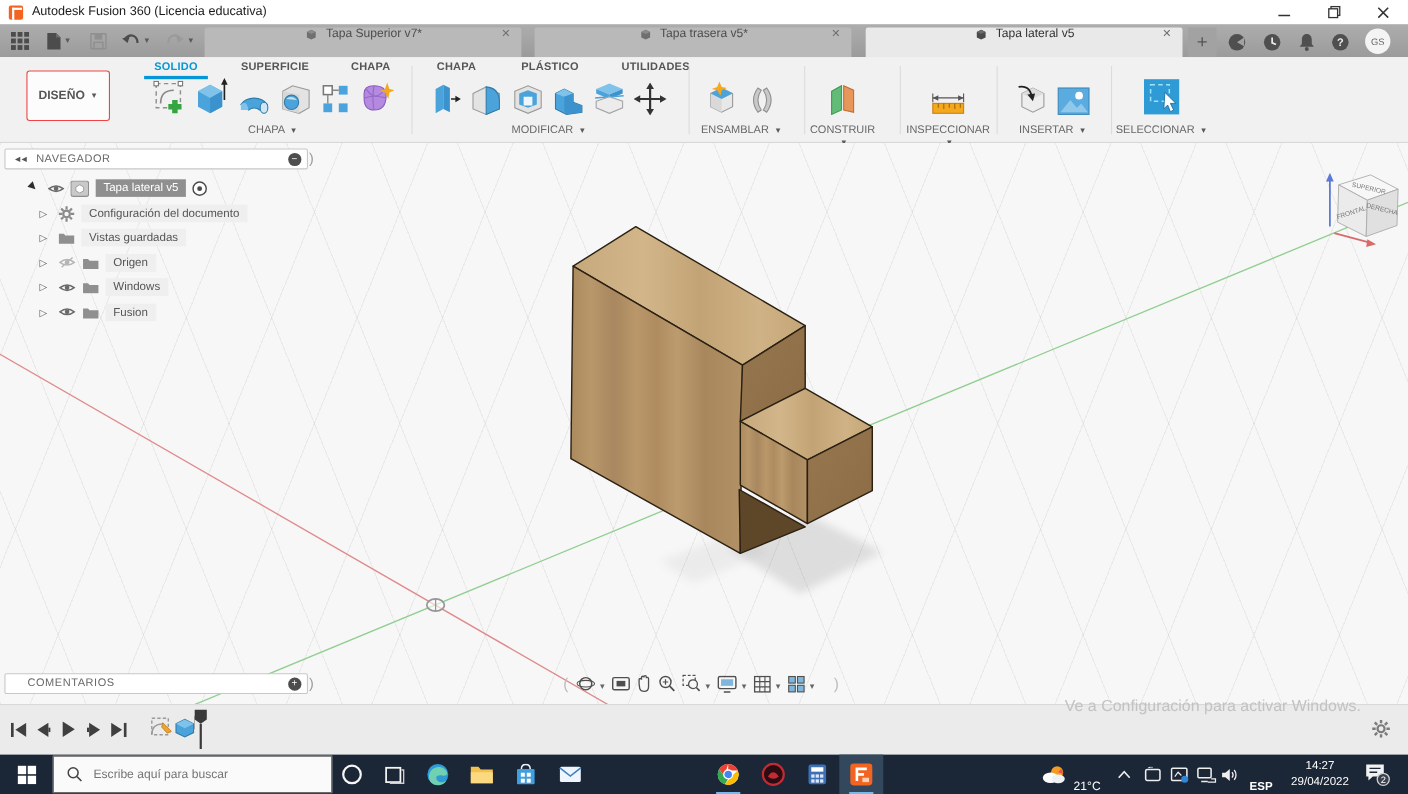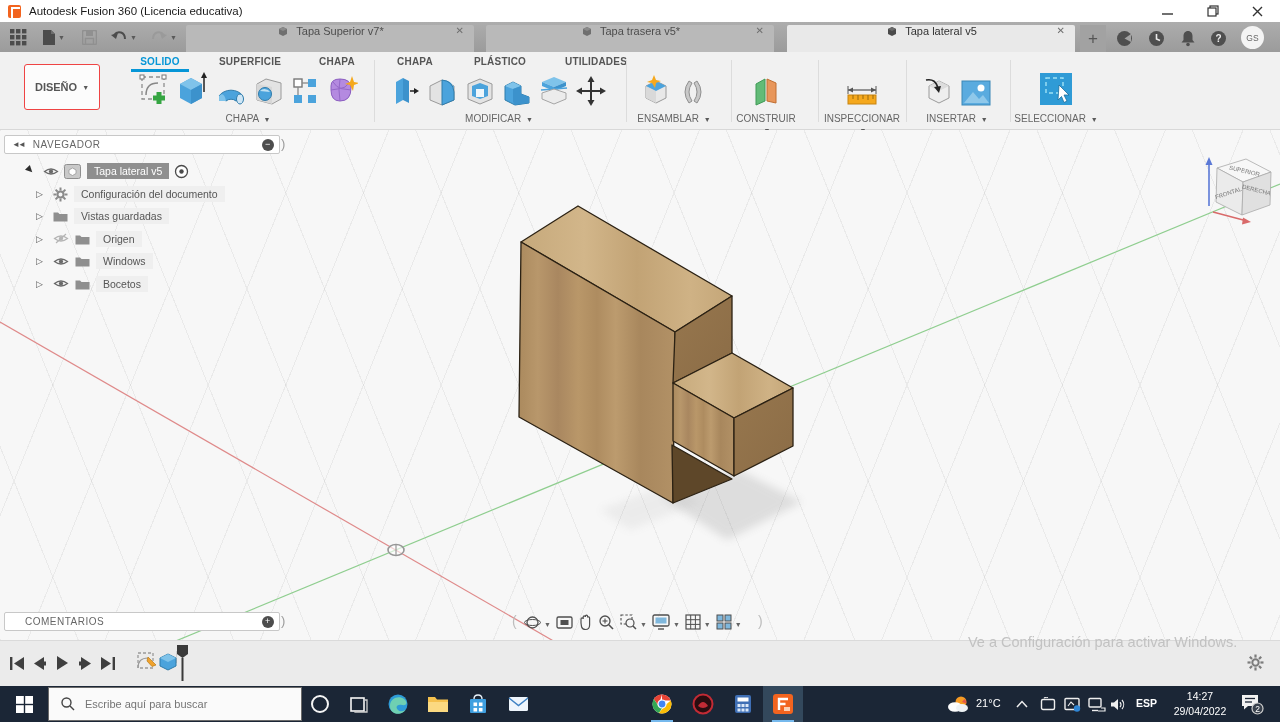--- a/index.html
+++ b/index.html
@@ -71,21 +71,21 @@
   .pb { position:absolute; top:12px; display:flex; align-items:center; justify-content:center; width:20px; height:20px; }
   .tl-gear { position:absolute; right:16px; top:13px; }
 
   
   .taskbar { position:absolute; top:686px; left:0; width:1280px; height:36px; background:#1b2636; }
   .tb-ic { position:absolute; top:0; width:40px; height:36px; display:flex; align-items:center; justify-content:center; }
   .tb-ic.active { background:#33485c; }
   .underline { position:absolute; bottom:0; left:9px; width:22px; height:2px; background:#76b9ed; }
   .search-box { position:absolute; left:48px; top:1px; width:254px; height:34px; background:#fafafa; border:1px solid #6a6a6a; display:flex; align-items:center; }
   .search-box input { border:none; outline:none; background:transparent; font-size:11px; color:#333; width:200px; font-family:"Liberation Sans",sans-serif; }
-  .tray-txt { position:absolute; color:#fff; font-size:11px; }
+  .tray-txt { position:absolute; color:#fff; font-size:11px;margin-top:12px; }
   .tray-ic { position:absolute; top:0; height:36px; display:flex; align-items:center; }
 </style>
 </head>
 <body>
 
 <div class="app">
 
   <div class="titlebar">
     <div class="fusion-logo"></div>
     <span class="win-title">Autodesk Fusion 360 (Licencia educativa)</span>
@@ -530,21 +530,21 @@
 
     <div class="nav-row" style="left:36px; top:143.5px;">
       <span class="nav-caret">▷</span>
       <svg width="16" height="11">
           <path d="M1.5 5.5 Q8 0.5 14.5 5.5 Q8 10.5 1.5 5.5 Z" fill="none" stroke="#6a6a6a" stroke-width="1.3"></path>
           <circle cx="8" cy="5.5" r="2.1" fill="#6a6a6a"></circle>
         </svg>
       <svg width="15" height="12" style="margin-left:6px">
           <path d="M0.5 2.5 L5 2.5 L6.5 4 L14.5 4 L14.5 11.5 L0.5 11.5 Z" fill="#8f8f8f"></path>
         </svg>
-      <span class="nav-label">Bocetos</span>
+      <span class="nav-label">Fusion</span>
     </div>
 
     <div class="panel-hdr" style="top:482px">
       <span style="margin-left:20px">COMENTARIOS</span>
       <span class="circle-btn">+</span>
     </div>
     <span class="panel-handle" style="top:483px">)</span>
 
     <span class="vt-handle" style="position:absolute; left:512px; top:483px;">(</span>
     <div class="view-toolbar">

